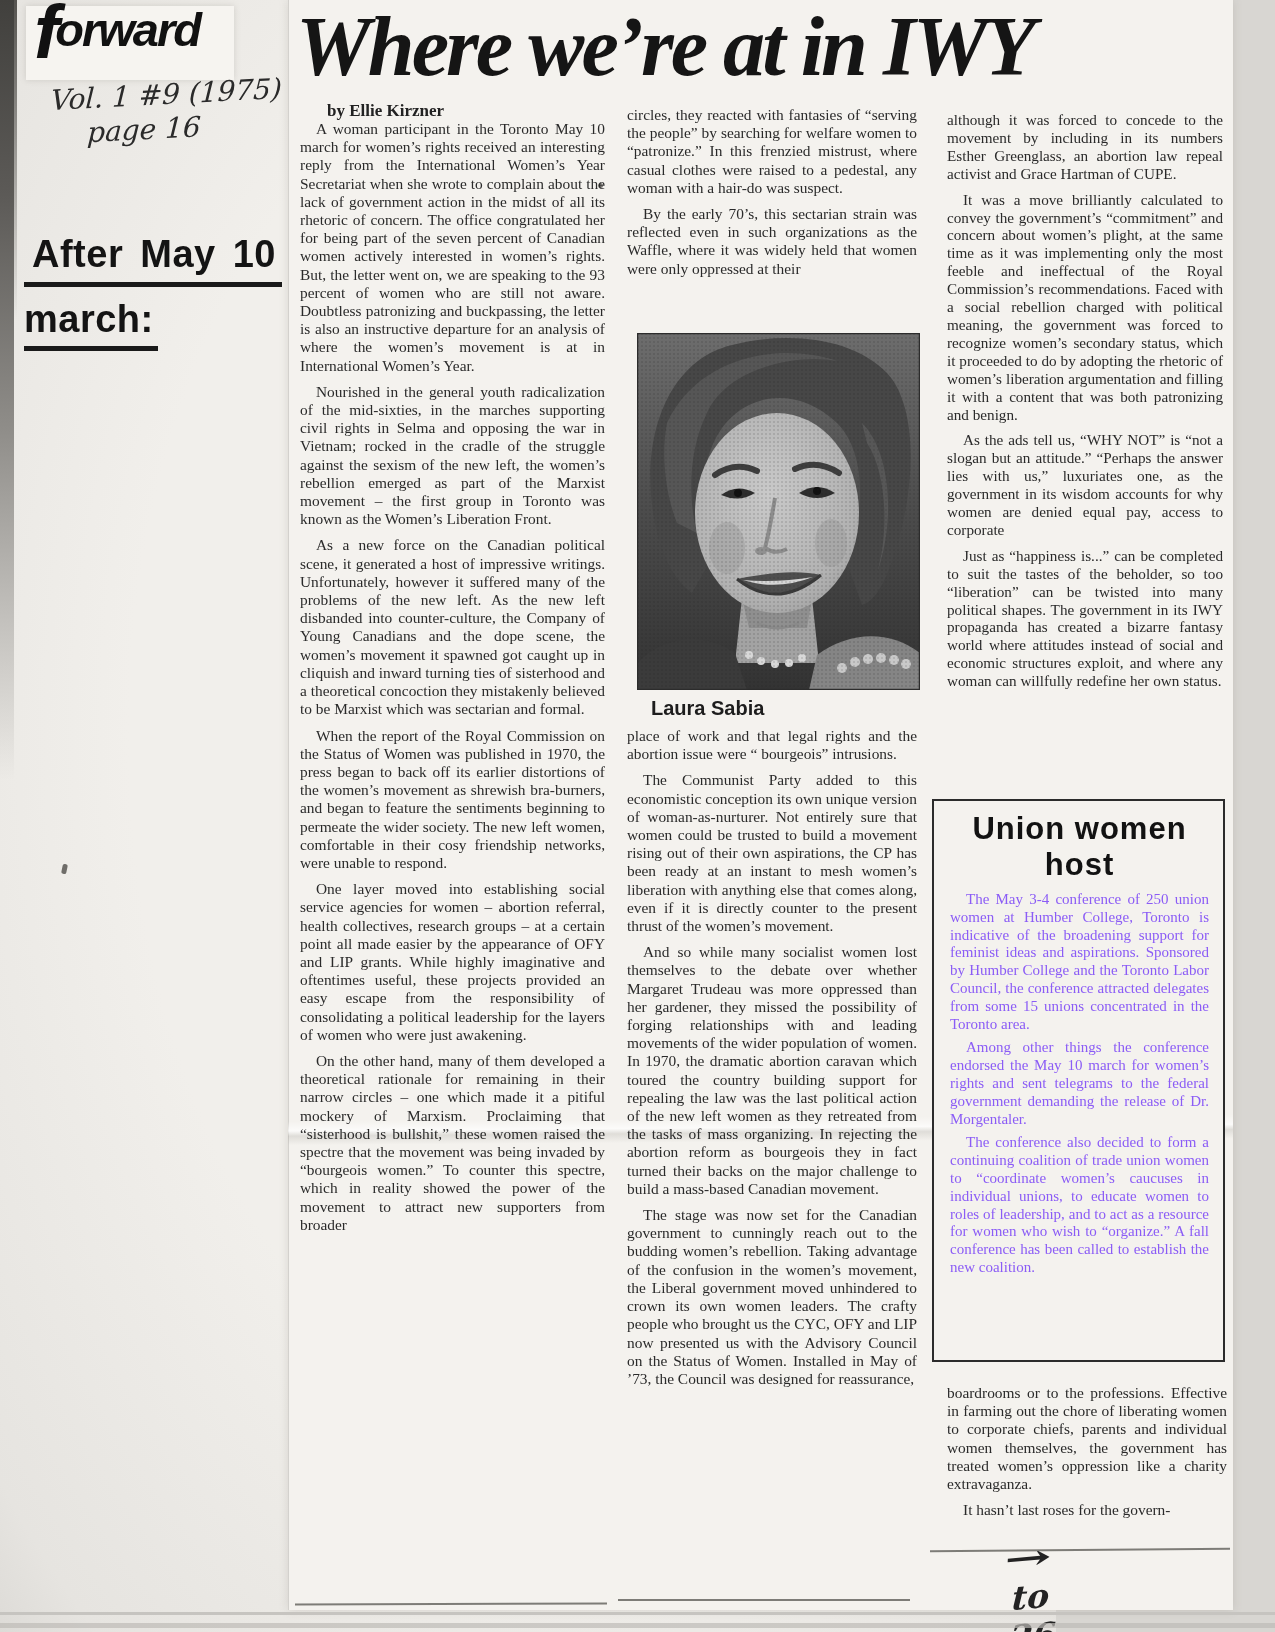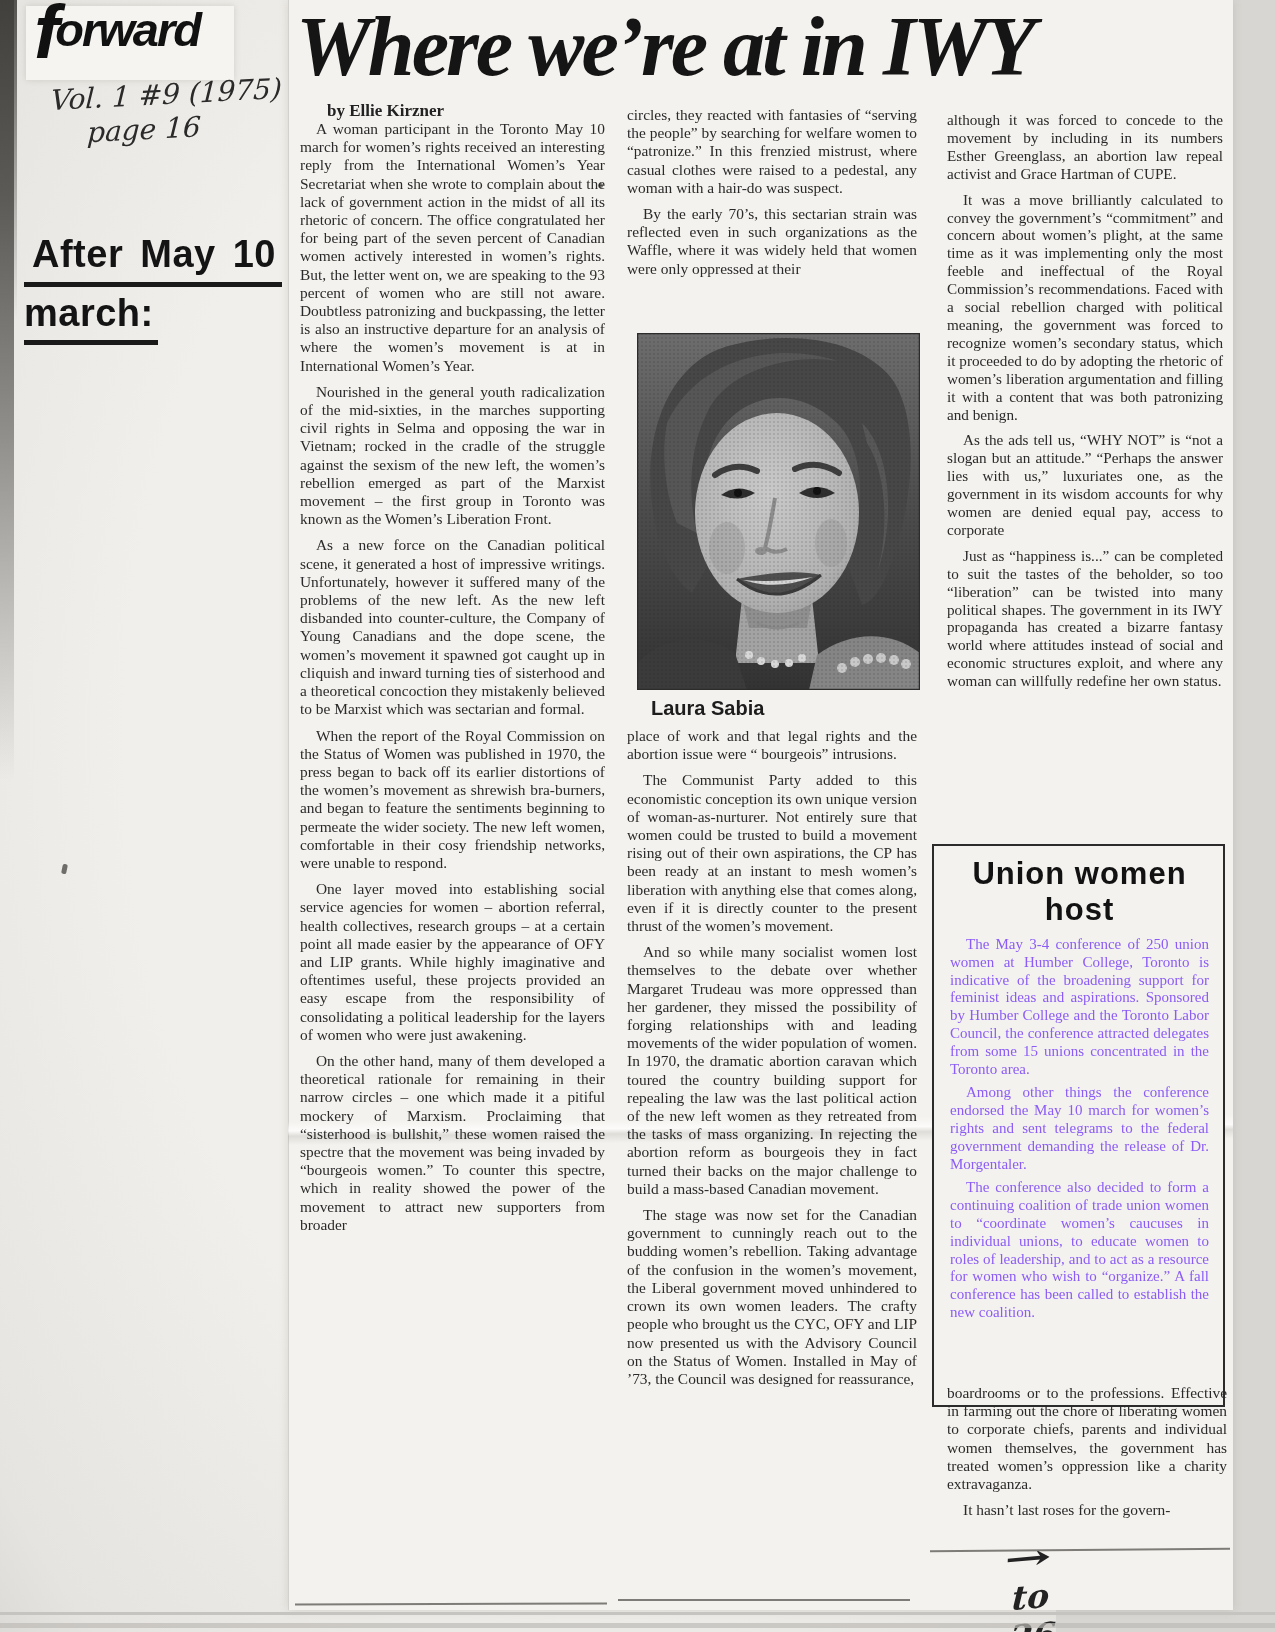--- a/index.html
+++ b/index.html
@@ -39,21 +39,21 @@
     font-size:28px;line-height:34px;}
   .note-top .l2{padding-left:38px;}
   .note-bottom{position:absolute;left:1012px;top:1538px;transform:rotate(-5deg) skewX(-8deg);
     font-size:33px;font-weight:bold;color:#232323;}
   .note-bottom .arrow{display:inline-block;transform:scaleX(1.7);margin-right:14px;}
 
   
   .kicker{position:absolute;left:24px;top:232px;font-family:"Liberation Sans",sans-serif;
     font-weight:bold;color:#141414;font-size:38px;line-height:44px;letter-spacing:.5px;}
   .kicker .k1{display:inline-block;border-bottom:5px solid #1a1a1a;padding:0 6px 6px 0;width:252px;word-spacing:6px;text-align:right;}
-  .kicker .k2{display:inline-block;border-bottom:5px solid #1a1a1a;padding:2px 4px 5px 0;margin-top:2px;text-align:center;}
+  .kicker .k2{display:inline-block;border-bottom:5px solid #1a1a1a;padding:2px 4px 5px 0;margin-top:8px;text-align:center;}
 
   
   .headline{position:absolute;left:296px;top:-4px;width:930px;
     font-family:"Liberation Serif",serif;font-weight:bold;font-style:italic;
     font-size:85px;line-height:100px;letter-spacing:-3px;color:#151515;white-space:nowrap;
     transform:scaleX(.99);transform-origin:left;}
   .byline{position:absolute;left:327px;top:101px;font-weight:bold;font-size:17px;color:#222;}
 
   
   .col{position:absolute;font-size:15.4px;line-height:18.2px;text-align:justify;color:#2a2a2a;}
@@ -67,21 +67,21 @@
 
   
   .photo{position:absolute;left:637px;top:333px;width:283px;height:357px;background:#777;}
   .photo svg{display:block;}
   .caption{position:absolute;left:651px;top:697px;font-family:"Liberation Sans",sans-serif;
     font-weight:bold;font-size:20px;color:#1d1d1d;}
 
   
   .sidebar{position:absolute;left:932px;top:799px;width:293px;height:563px;
     border:2px solid #2b2b2b;background:#f4f2ee;box-sizing:border-box;
-    padding:10px 14px 8px 16px;overflow:hidden;margin-top:45px;}
+    padding:10px 14px 8px 16px;overflow:hidden;}
   .sidebar-title{font-family:"Liberation Sans",sans-serif;font-weight:bold;
     font-size:31px;line-height:36px;text-align:center;color:#121212;letter-spacing:1px;margin-bottom:8px;}
   .sidebar .col-inner{font-size:15px;line-height:17.8px;text-align:justify;color:#8b5cf6;}
   .sidebar .col-inner p{margin:0 0 6px 0;text-indent:16px;}
 
   
   .cut{position:absolute;height:0;border-top:2px solid #56544f;opacity:.75;}
   .cut1{left:295px;top:1603px;width:312px;transform:rotate(-.2deg);}
   .cut2{left:618px;top:1599px;width:292px;}
   .cut3{left:930px;top:1549px;width:300px;transform:rotate(-.5deg);}

